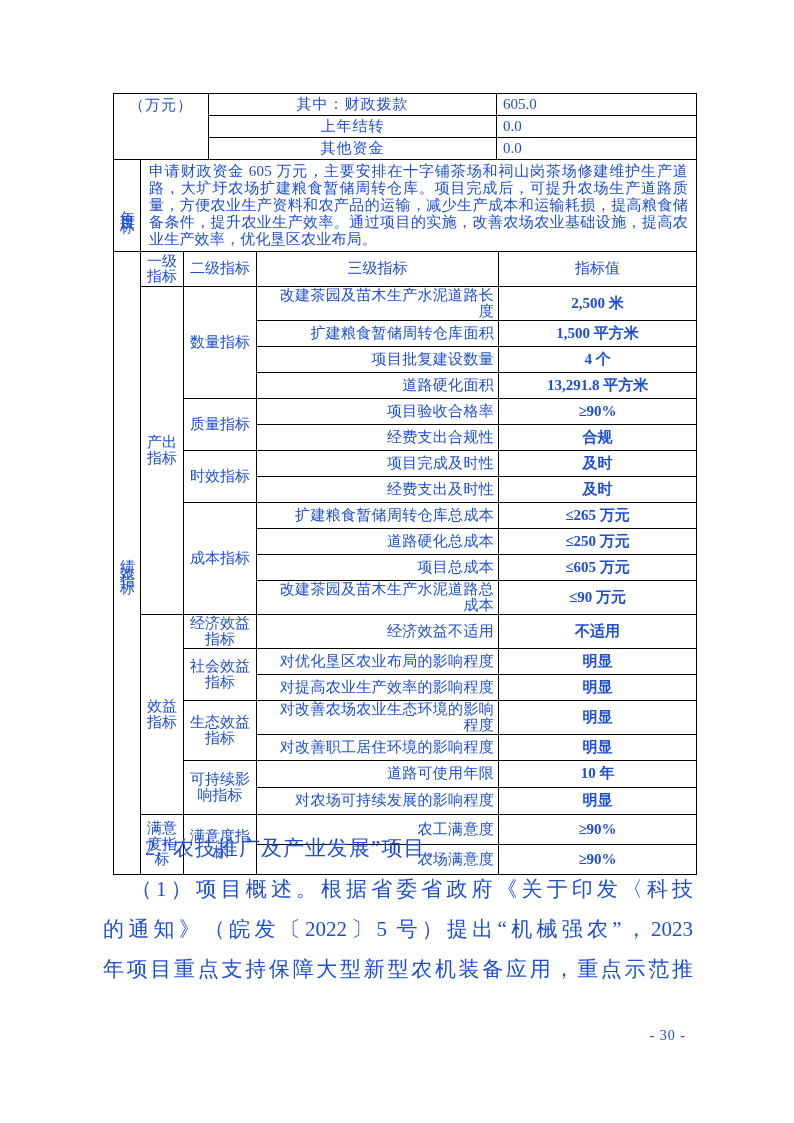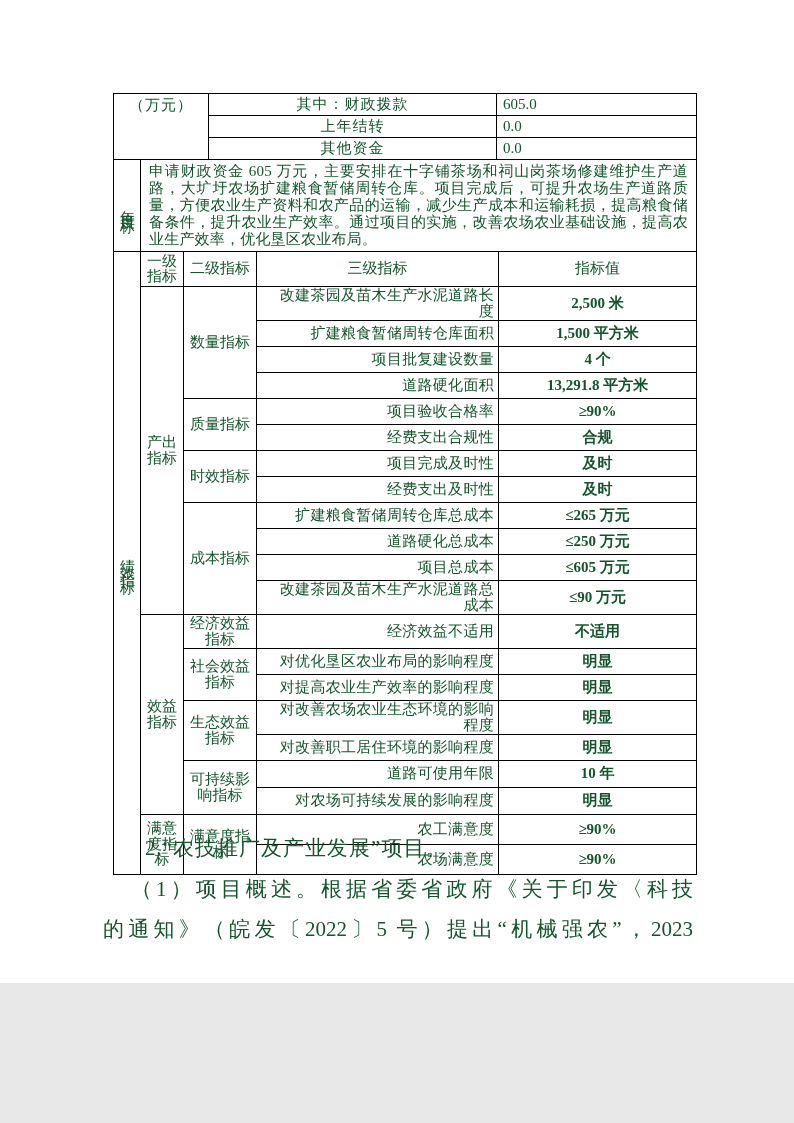--- a/index.html
+++ b/index.html
@@ -1,18 +1,18 @@
 <!DOCTYPE html>
 <html><head>
 <meta charset="utf-8">
 <style>
   html,body{margin:0;padding:0;background:#e8e8e8;}
   .page{
-    position:relative;width:794px;height:983px;margin:0 auto;
-    background:#ffffff;color:#14532d;
+    position:relative;width:794px;height:1123px;margin:0 auto;
+    background:#ffffff;color:#1d4ed8;
     font-family:"Liberation Serif","DejaVu Serif",serif;
     overflow:hidden;
   }
   .content{position:absolute;left:113px;top:93px;width:583px;}
   table{border-collapse:collapse;table-layout:fixed;width:583px;}
   td{border:1px solid #000;font-size:15px;overflow:hidden;word-break:break-all;}
   .tnext{margin-top:-1px;padding-left:48px;}
 
   
   .fund tr{height:22px;}
@@ -216,16 +216,17 @@
         <td class="vcell">≥90%</td>
       </tr>
     </tbody>
       </table>
   </div>
 
   <div class="prose">
     <div class="heading">2.“农技推广及产业发展”项目。</div>
     <div class="pline first">（1）项目概述。根据省委省政府《关于印发〈科技</div>
     <div class="pline">的通知》（皖发〔2022〕5 号）提出“机械强农”，2023</div>
+    <div class="pline">年项目重点支持保障大型新型农机装备应用，重点示范推</div>
   </div>
 
   <div class="pageno">- 30 -</div>
 </div>
 
 </body></html>

